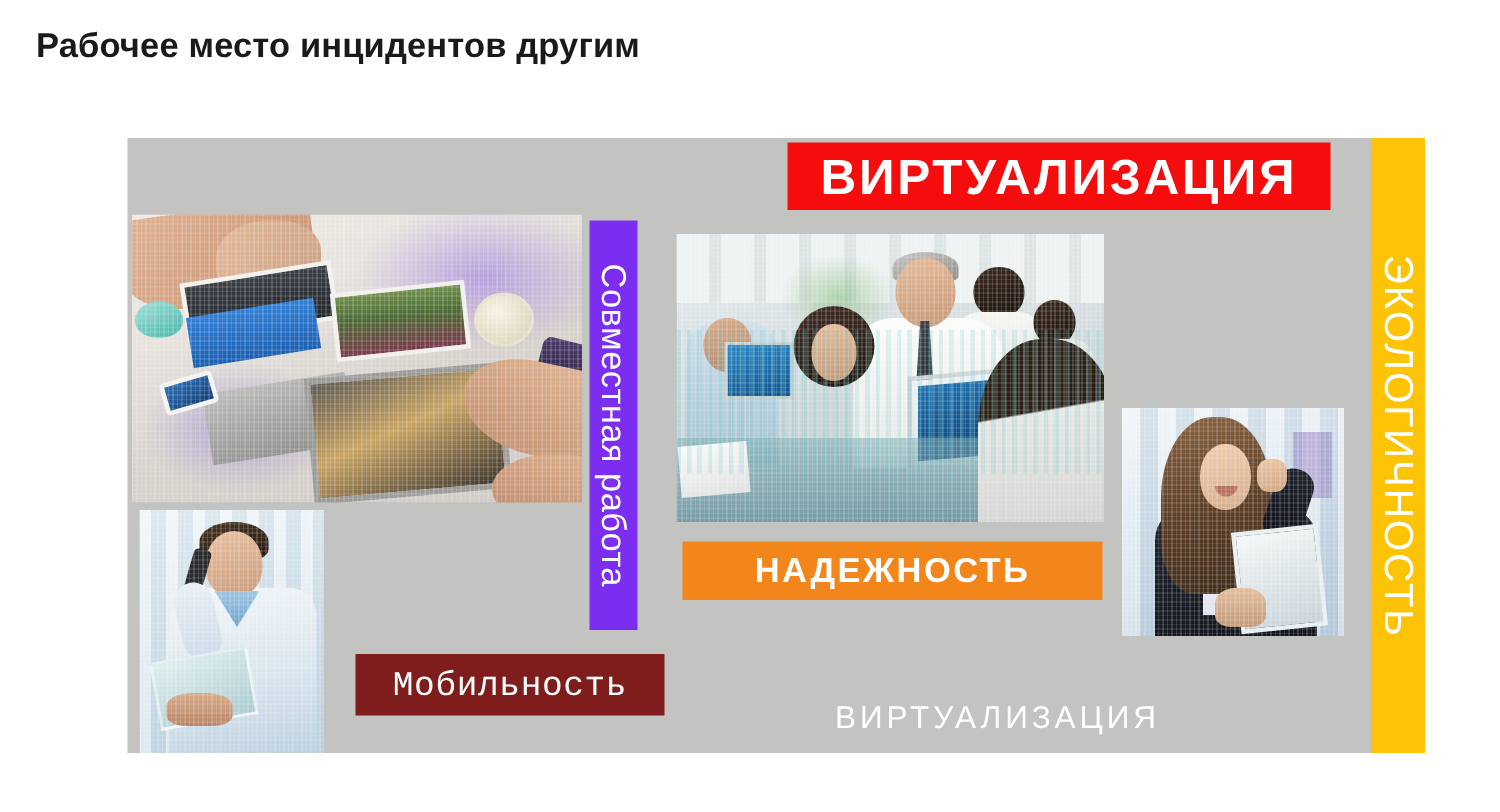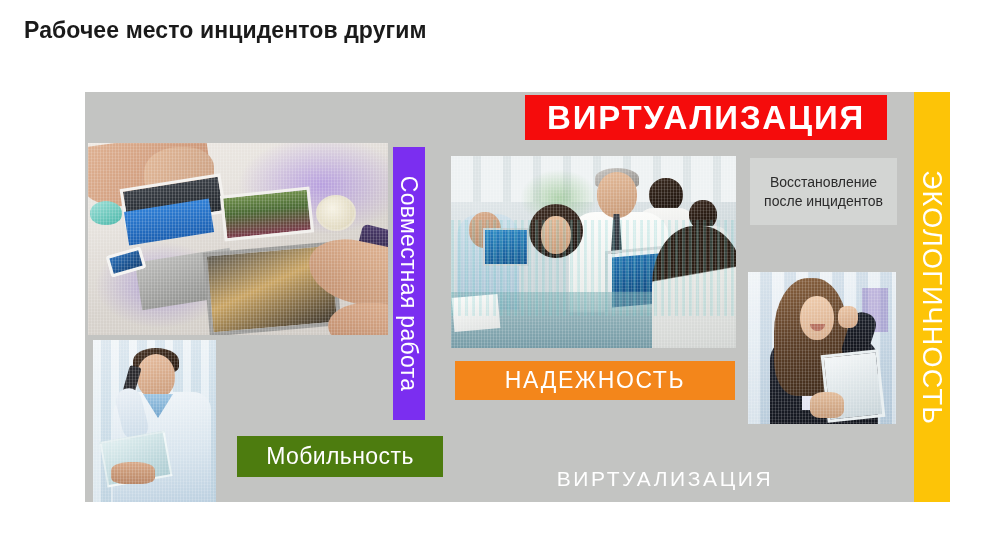--- a/index.html
+++ b/index.html
@@ -401,31 +401,32 @@
     font-size: 33px;
     font-weight: bold;
     letter-spacing: 1.8px;
   }
 
   #banner-reliability {
     left: 455px; top: 361px;
     width: 280px; height: 39px;
     background: #f3861b;
     font-size: 23px;
-    font-weight: 400;
+    font-weight: 700;
     letter-spacing: 1.6px;
   }
 
   #banner-mobility {
     left: 237px; top: 436px;
     width: 206px; height: 41px;
-    background: #4d7c0f;
+    background: #7f1d1d;
     font-size: 23px;
     font-weight: 400;
     letter-spacing: 0.4px;
+    font-family: Liberation Mono, monospace;
   }
 
   #banner-virtualization {
     left: 469px; top: 457px;
     width: 392px; height: 44px;
     background: transparent;
     font-size: 21px;
     font-weight: 400;
     letter-spacing: 2.6px;
   }
@@ -587,17 +588,14 @@
   </div>
 
   <div class="banner" id="banner-virtualization">
     <span>ВИРТУАЛИЗАЦИЯ</span>
   </div>
 
   <div class="banner-vert" id="banner-ecology">
     <span>ЭКОЛОГИЧНОСТЬ</span>
   </div>
 
-  <div id="label-recovery">
-    <span>Восстановление после инцидентов</span>
-  </div>
 
 </div>
 
 </body></html>

